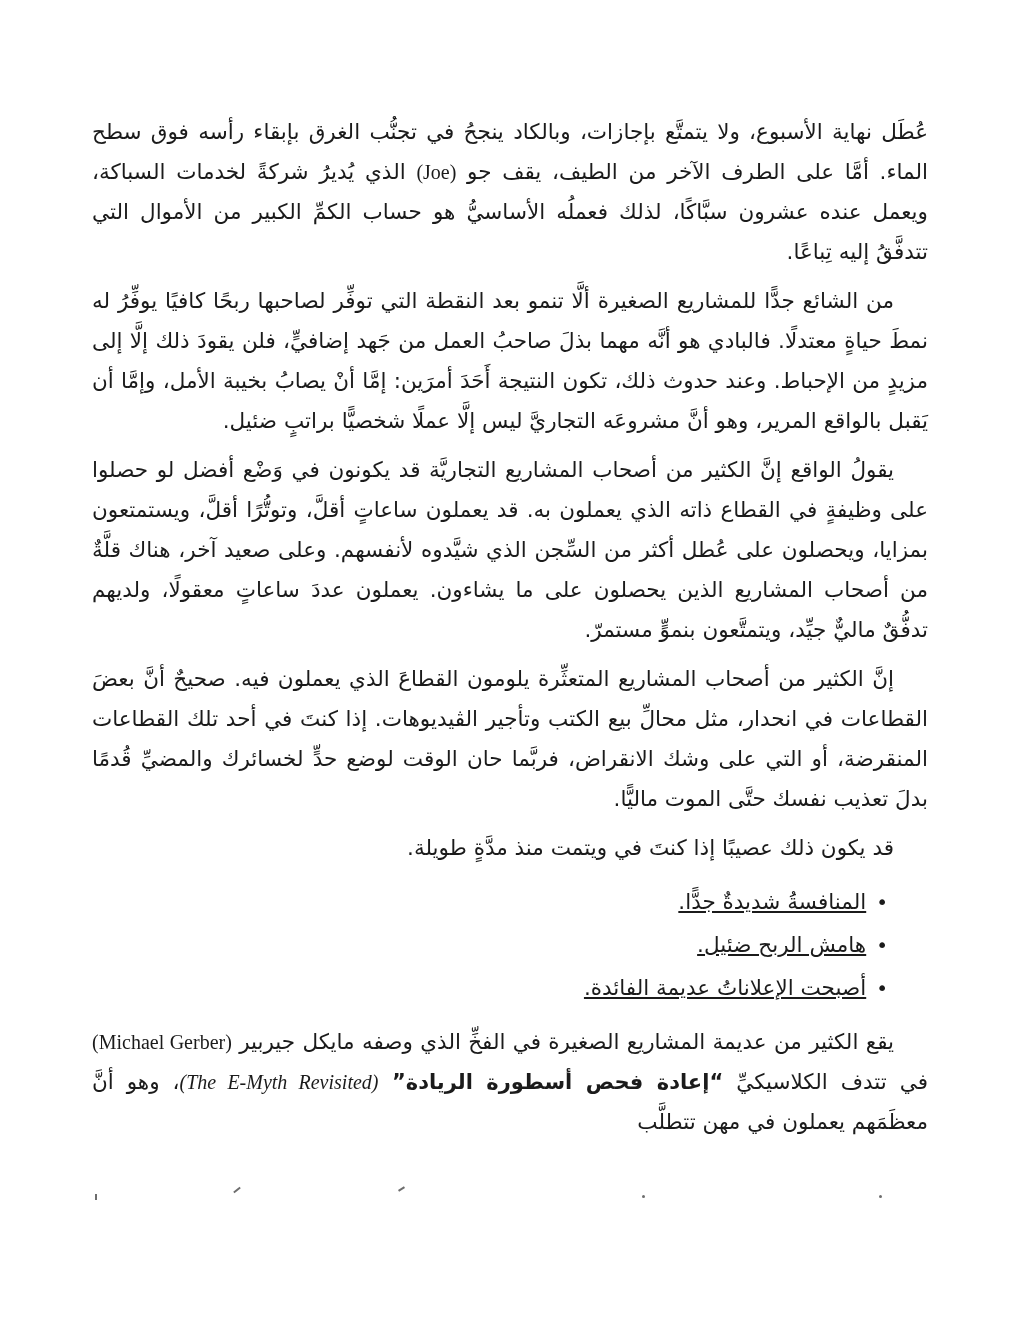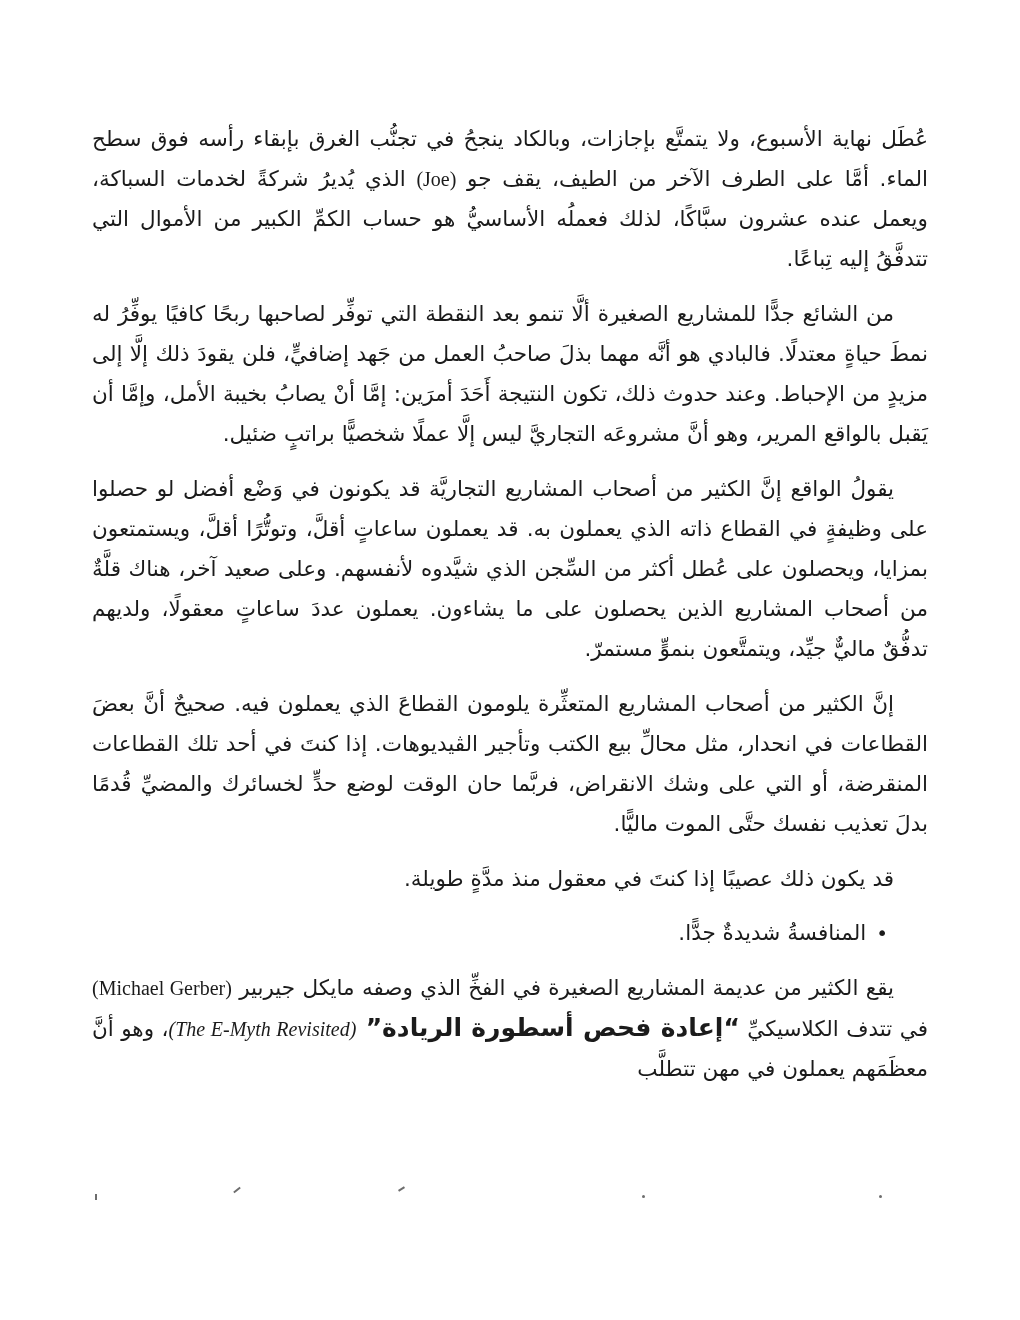--- a/index.html
+++ b/index.html
@@ -21,45 +21,46 @@
     top: 104px;
     right: 92px;
     width: 836px;
     direction: rtl;
     text-align: justify;
     font-size: 21.5px;
     line-height: 40px;
     letter-spacing: 0;
   }
   .para {
-    margin: 15px 0 9px 0;
+    margin: 8px 0 9px 0;
     padding: 0;
   }
   .para.indent {
     text-indent: 34px;
   }
   .para.continued {
     text-indent: 0;
   }
   .latin {
     font-family: "Liberation Serif", "DejaVu Serif", serif;
     font-size: 20px;
     unicode-bidi: embed;
   }
   .latin.italic {
     font-style: italic;
   }
   .book-title-ar {
     font-weight: bold;
-    font-size: 25px;
+    font-size: 21px;
   }
   ul.bullets {
     list-style: none;
     margin: 14px 0 14px 0;
     padding: 0 40px 0 0;
+    text-decoration: underline;
   }
   ul.bullets li {
     margin: 0 0 3px 0;
     line-height: 40px;
   }
   .bullet-marker {
     display: inline-block;
     margin-left: 10px;
     font-size: 20px;
   }
@@ -79,25 +80,27 @@
   <div class="text-block" dir="rtl">
 
     <p class="para continued"><span>عُطَل نهاية الأسبوع، ولا يتمتَّع بإجازات، وبالكاد ينجحُ في تجنُّب الغرق بإبقاء رأسه فوق سطح الماء. أمَّا على الطرف الآخر من الطيف، يقف جو </span><span class="latin" dir="ltr">(Joe)</span><span> الذي يُديرُ شركةً لخدمات السباكة، ويعمل عنده عشرون سبَّاكًا، لذلك فعملُه الأساسيُّ هو حساب الكمِّ الكبير من الأموال التي تتدفَّقُ إليه تِباعًا.</span></p>
 
     <p class="para indent">من الشائع جدًّا للمشاريع الصغيرة ألَّا تنمو بعد النقطة التي توفِّر لصاحبها ربحًا كافيًا يوفِّرُ له نمطَ حياةٍ معتدلًا. فالبادي هو أنَّه مهما بذلَ صاحبُ العمل من جَهد إضافيٍّ، فلن يقودَ ذلك إلَّا إلى مزيدٍ من الإحباط. وعند حدوث ذلك، تكون النتيجة أَحَدَ أمرَين: إمَّا أنْ يصابُ بخيبة الأمل، وإمَّا أن يَقبل بالواقع المرير، وهو أنَّ مشروعَه التجاريَّ ليس إلَّا عملًا شخصيًّا براتبٍ ضئيل.</p>
 
     <p class="para indent">يقولُ الواقع إنَّ الكثير من أصحاب المشاريع التجاريَّة قد يكونون في وَضْع أفضل لو حصلوا على وظيفةٍ في القطاع ذاته الذي يعملون به. قد يعملون ساعاتٍ أقلَّ، وتوتُّرًا أقلَّ، ويستمتعون بمزايا، ويحصلون على عُطل أكثر من السِّجن الذي شيَّدوه لأنفسهم. وعلى صعيد آخر، هناك قلَّةٌ من أصحاب المشاريع الذين يحصلون على ما يشاءون. يعملون عددَ ساعاتٍ معقولًا، ولديهم تدفُّقٌ ماليٌّ جيِّد، ويتمتَّعون بنموٍّ مستمرّ.</p>
 
     <p class="para indent">إنَّ الكثير من أصحاب المشاريع المتعثِّرة يلومون القطاعَ الذي يعملون فيه. صحيحٌ أنَّ بعضَ القطاعات في انحدار، مثل محالِّ بيع الكتب وتأجير الڤيديوهات. إذا كنتَ في أحد تلك القطاعات المنقرضة، أو التي على وشك الانقراض، فربَّما حان الوقت لوضع حدٍّ لخسائرك والمضيِّ قُدمًا بدلَ تعذيب نفسك حتَّى الموت ماليًّا.</p>
 
-    <p class="para indent">قد يكون ذلك عصيبًا إذا كنتَ في معقول منذ مدَّةٍ طويلة.</p>
+    <p class="para indent">قد يكون ذلك عصيبًا إذا كنتَ في ويتمت منذ مدَّةٍ طويلة.</p>
 
 
     <ul class="bullets">
       <li><span class="bullet-marker">•</span><span>المنافسةُ شديدةٌ جدًّا.</span></li>
+      <li><span class="bullet-marker">•</span><span>هامش الربح ضئيل.</span></li>
+      <li><span class="bullet-marker">•</span><span>أصبحت الإعلاناتُ عديمة الفائدة.</span></li>
     </ul>
 
 
     <p class="para indent"><span>يقع الكثير من عديمة المشاريع الصغيرة في الفخِّ الذي وصفه مايكل جيربير </span><span class="latin" dir="ltr">(Michael Gerber)</span><span> في تتدف الكلاسيكيِّ </span><span class="book-title-ar">“إعادة فحص أسطورة الريادة” </span><span class="latin italic" dir="ltr">(The E-Myth Revisited)</span><span>، وهو أنَّ معظَمَهم يعملون في مهن تتطلَّب</span></p>
 
   </div>
 
   <div class="remnants">
     <i class="spk s1"></i>
     <i class="spk s2"></i>

